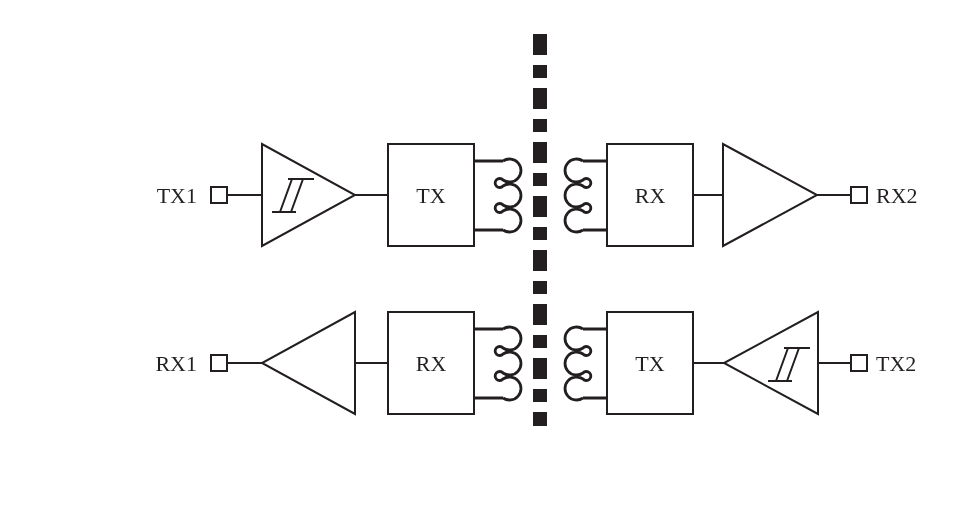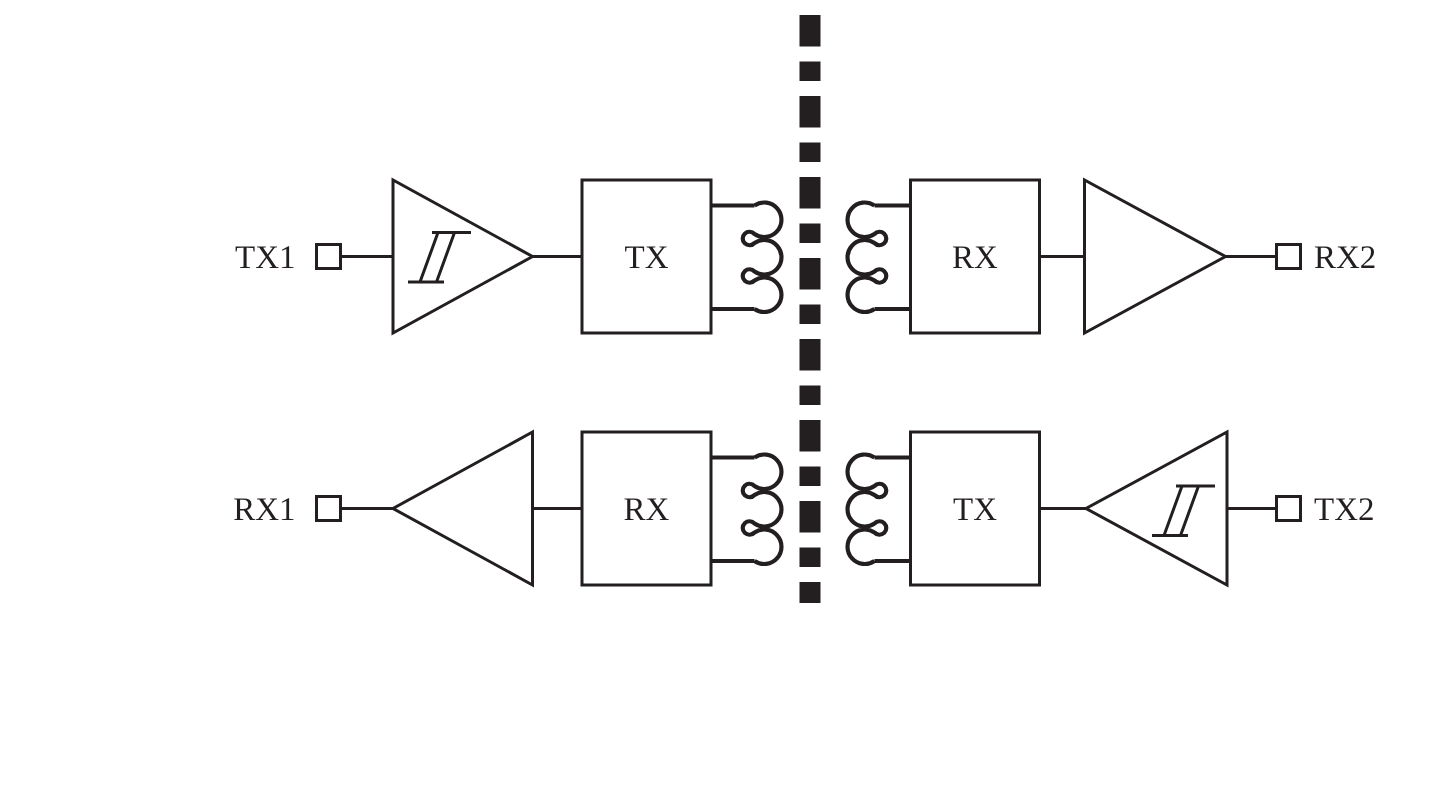--- a/index.html
+++ b/index.html
@@ -1,17 +1,17 @@
 <!DOCTYPE html>
 <html style="--line: #231f20; --bg: #ffffff;"><head>
 <meta charset="utf-8">
 <style>
   :root { --line:#231f20; --bg:#ffffff; }
   html,body { margin:0; padding:0; background:var(--bg); }
-  .stage { position:relative; width:955px; height:402px; background:var(--bg); overflow:hidden; }
+  .stage { position:relative; width:955px; height:402px; background:var(--bg); overflow:hidden;margin-top:24px; }
   svg { display:block; }
   .wire   { stroke:var(--line); stroke-width:2; fill:none; }
   .pad    { stroke:var(--line); stroke-width:2; fill:var(--bg); }
   .block  { stroke:var(--line); stroke-width:2; fill:var(--bg); }
   .tri    { stroke:var(--line); stroke-width:2; fill:var(--bg); stroke-linejoin:miter; }
   .hyst   { stroke:var(--line); stroke-width:2; fill:none; }
   .coil   { stroke:var(--line); stroke-width:2.8; fill:none; }
   .barrier{ stroke:var(--line); stroke-width:14; stroke-dasharray:21 10 13 10; stroke-linecap:butt; fill:none; }
   text {
     fill:var(--line); stroke:none;

